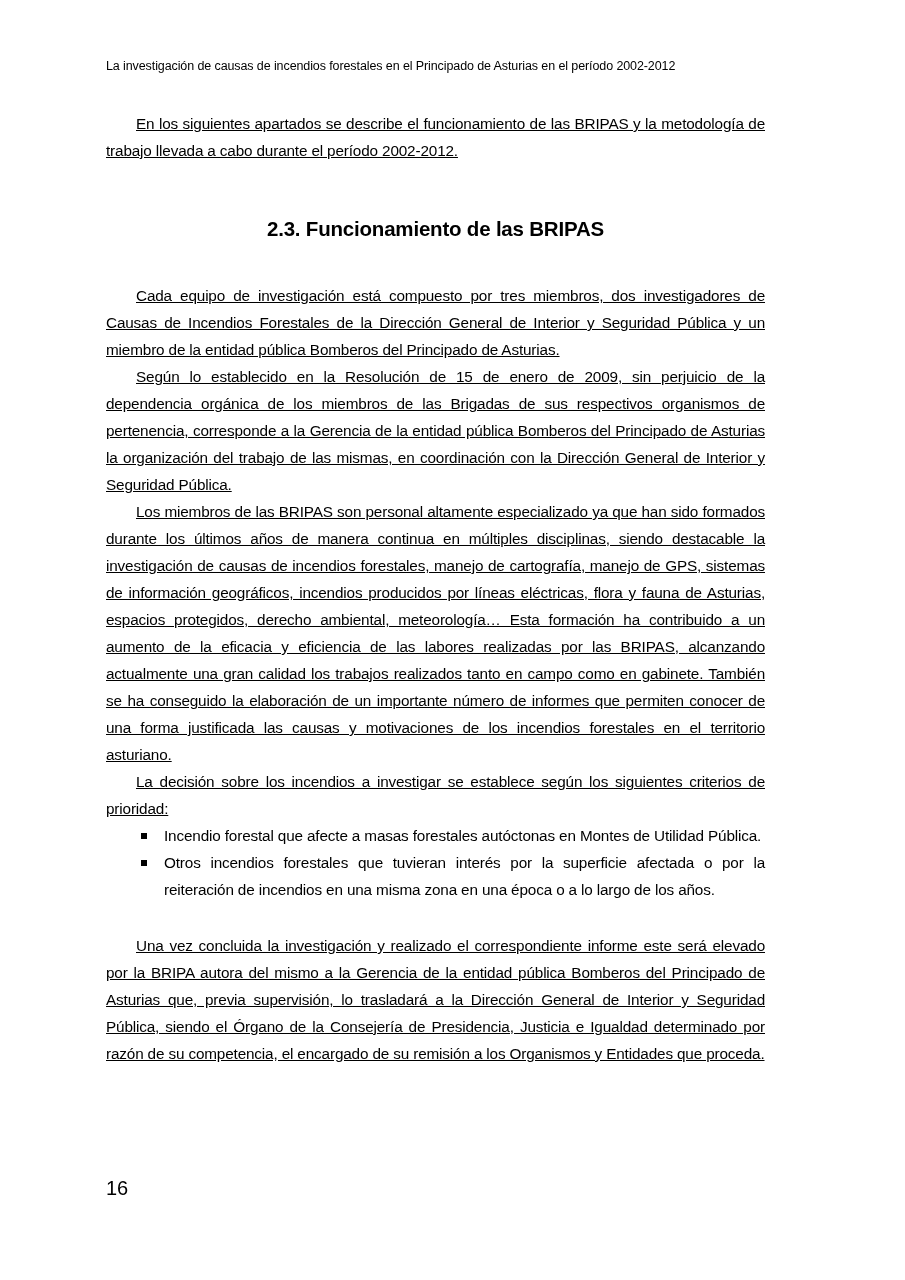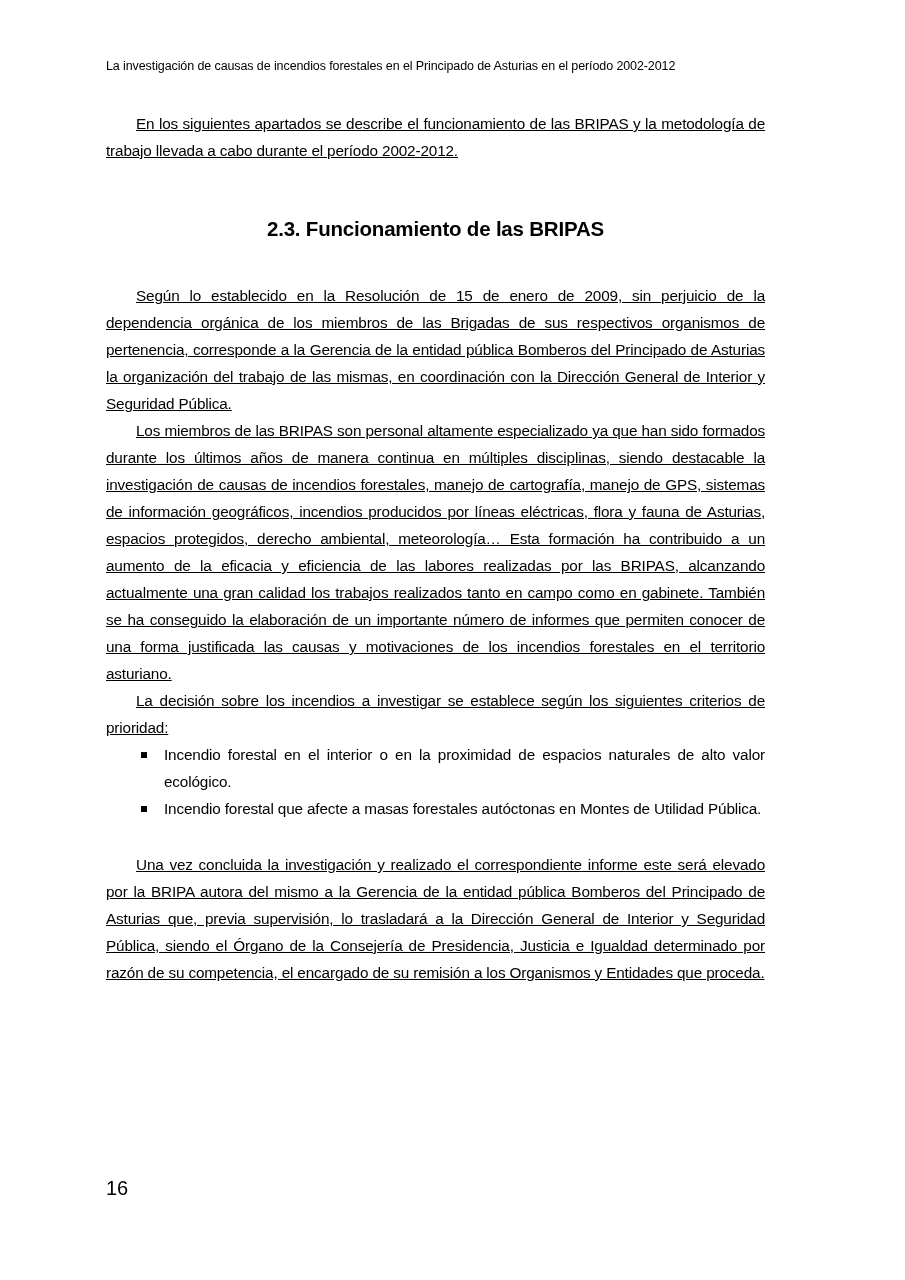--- a/index.html
+++ b/index.html
@@ -106,35 +106,36 @@
   <div class="content">
 
     <p class="body indent">En los siguientes apartados se describe el funcionamiento de las BRIPAS y la metodología de trabajo llevada a cabo durante el período 2002-2012.</p>
 
     <div class="spacer-before-heading"></div>
 
     <h2 class="section-heading">2.3. Funcionamiento de las BRIPAS</h2>
 
     <div class="spacer-after-heading"></div>
 
+    <p class="body indent">Cada equipo de investigación está compuesto por tres miembros, dos investigadores de Causas de Incendios Forestales de la Dirección General de Interior y Seguridad Pública y un miembro de la entidad pública Bomberos del Principado de Asturias.</p>
 
     <p class="body indent"> Según lo establecido en la Resolución de 15 de enero de 2009, sin perjuicio de la dependencia orgánica de los miembros de las Brigadas de sus respectivos organismos de pertenencia, corresponde a la Gerencia de la entidad pública Bomberos del Principado de Asturias la organización del trabajo de las mismas, en coordinación con la Dirección General de Interior y Seguridad Pública.</p>
 
     <p class="body indent">Los miembros de las BRIPAS son personal altamente especializado ya que han sido formados durante los últimos años de manera continua en múltiples disciplinas, siendo destacable la investigación de causas de incendios forestales, manejo de cartografía, manejo de GPS, sistemas de información geográficos, incendios producidos por líneas eléctricas, flora y fauna de Asturias, espacios protegidos, derecho ambiental, meteorología… Esta formación ha contribuido a un aumento de la eficacia y eficiencia de las labores realizadas por las BRIPAS, alcanzando actualmente una gran calidad los trabajos realizados tanto en campo como en gabinete. También se ha conseguido la elaboración de un importante número de informes que permiten conocer de una forma justificada las causas y motivaciones de los incendios forestales en el territorio asturiano.</p>
 
     <p class="body indent">La decisión sobre los incendios a investigar se establece según los siguientes criterios de prioridad:</p>
 
     <ul class="criteria-list">
       <li>
         <span class="bullet-square"></span>
-        <span class="li-text">Incendio forestal en el interior o en la proximidad de espacios naturales de alto valor ecológico.</span>
+        <span class="li-text">Incendio forestal que afecte a masas forestales autóctonas en Montes de Utilidad Pública.</span>
       </li>
       <li>
         <span class="bullet-square"></span>
-        <span class="li-text">Incendio forestal que afecte a masas forestales autóctonas en Montes de Utilidad Pública.</span>
+        <span class="li-text">Otros incendios forestales que tuvieran interés por la superficie afectada o por la reiteración de incendios en una misma zona en una época o a lo largo de los años.</span>
       </li>
     </ul>
 
     <div class="spacer-before-last"></div>
 
     <p class="body indent">Una vez concluida la investigación y realizado el correspondiente informe este será elevado por la BRIPA autora del mismo a la Gerencia de la entidad pública Bomberos del Principado de Asturias que, previa supervisión, lo trasladará a la Dirección General de Interior y Seguridad Pública, siendo el Órgano de la Consejería de Presidencia, Justicia e Igualdad determinado por razón de su competencia, el encargado de su remisión a los Organismos y Entidades que proceda.</p>
 
   </div>
 
   <div class="page-number">16</div>

